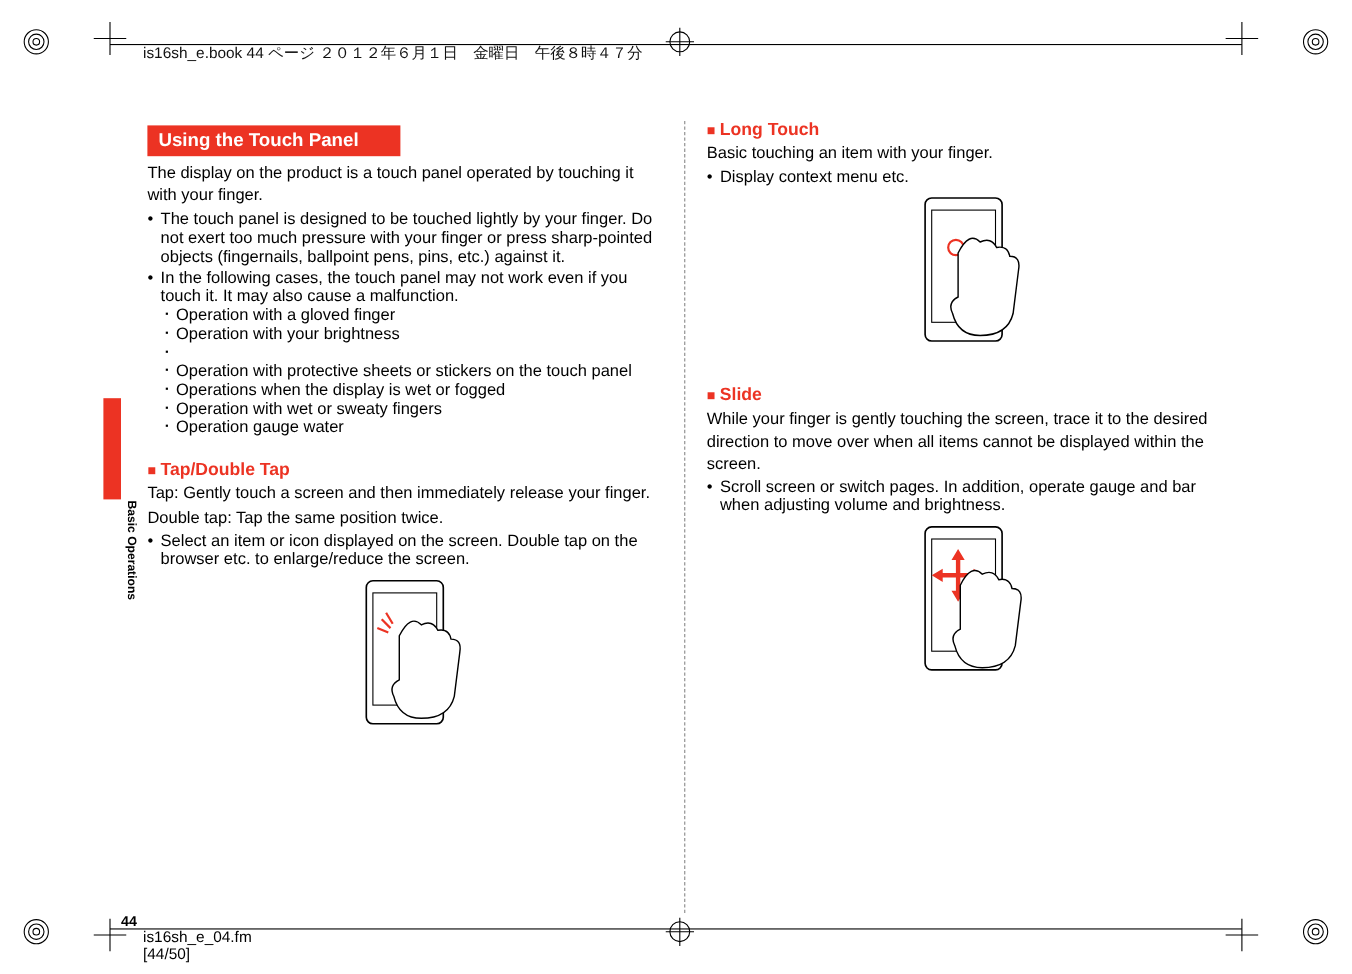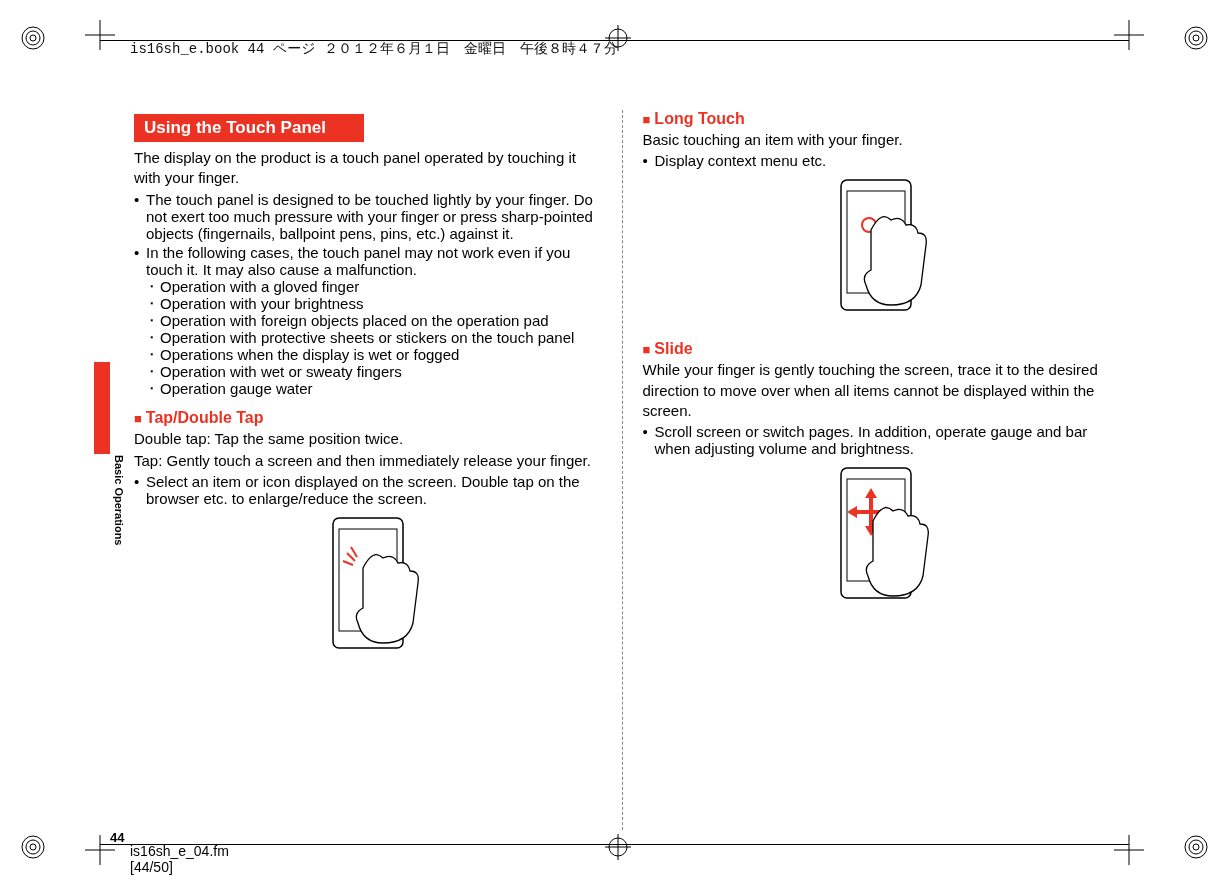--- a/index.html
+++ b/index.html
@@ -44,21 +44,21 @@
     bottom: 40px;
     left: 100px;
     right: 100px;
     border-top: 1px solid #000;
   }
   .header-text {
     position: absolute;
     top: 40px;
     left: 130px;
     font-size: 14px;
-    font-family: Liberation Mono, monospace;
+    font-family: Liberation Sans, sans-serif;
     color: #111;
   }
   .page {
     position: absolute;
     top: 110px;
     left: 100px;
     width: 1030px;
     height: 720px;
   }
   .side-tab-orange {
@@ -115,21 +115,21 @@
   .body-text { margin: 2px 0; line-height: 1.35; }
   .bullet-row { display: flex; margin-top: 2px; }
   .bullet-dot { width: 12px; flex-shrink:0; }
   .bullet-txt { flex: 1; }
   .sub-bullet-row { display:flex; margin-left: 14px; }
   .sub-bullet-dot { width: 12px; flex-shrink:0; }
   .section-sub {
     font-weight: bold;
     color: #ec3323;
     font-size: 16px;
-    margin-top: 12px;
+    margin-top: 22px;
   }
   .section-sub .sq { color: #ec3323; font-size: 13px; margin-right: 4px;}
   .illus-wrap { text-align: center; margin-top: 6px;}
   .phone-svg { display:inline-block; }
   .footer-info {
     position: absolute;
     bottom: 10px;
     left: 130px;
     font-size: 14px;
     color: #000000;
@@ -224,42 +224,41 @@
       <div class="sub-bullet-row">
           <div class="sub-bullet-dot">･</div>
           <div>Operation with a gloved finger</div>
         </div>
       <div class="sub-bullet-row">
           <div class="sub-bullet-dot">･</div>
           <div>Operation with your brightness</div>
         </div>
       <div class="sub-bullet-row">
           <div class="sub-bullet-dot">･</div>
-          <div>Operation with foreign objects placed on the operation pad</div>
         </div>
       <div class="sub-bullet-row">
           <div class="sub-bullet-dot">･</div>
           <div>Operation with protective sheets or stickers on the touch panel</div>
         </div>
       <div class="sub-bullet-row">
           <div class="sub-bullet-dot">･</div>
           <div>Operations when the display is wet or fogged</div>
         </div>
       <div class="sub-bullet-row">
           <div class="sub-bullet-dot">･</div>
           <div>Operation with wet or sweaty fingers</div>
         </div>
       <div class="sub-bullet-row">
           <div class="sub-bullet-dot">･</div>
           <div>Operation gauge water</div>
         </div>
 
       <div class="section-sub"><span class="sq">■</span><span>Tap/Double Tap</span></div>
+      <div class="body-text">Tap: Gently touch a screen and then immediately release your finger.</div>
       <div class="body-text">Double tap: Tap the same position twice.</div>
-      <div class="body-text">Tap: Gently touch a screen and then immediately release your finger.</div>
       <div class="bullet-row">
         <div class="bullet-dot">•</div>
         <div class="bullet-txt">Select an item or icon displayed on the screen. Double tap on the browser etc. to enlarge/reduce the screen.</div>
       </div>
 
       <div class="illus-wrap">
         <svg class="phone-svg" width="130" height="150">
           <rect x="30" y="5" width="70" height="130" rx="6" fill="#fff" stroke="#000" stroke-width="1.5"></rect>
           <rect x="36" y="16" width="58" height="102" fill="none" stroke="#000" stroke-width="1"></rect>
           <line x1="44" y1="40" x2="52" y2="48" stroke="#ec3323" stroke-width="2"></line>

